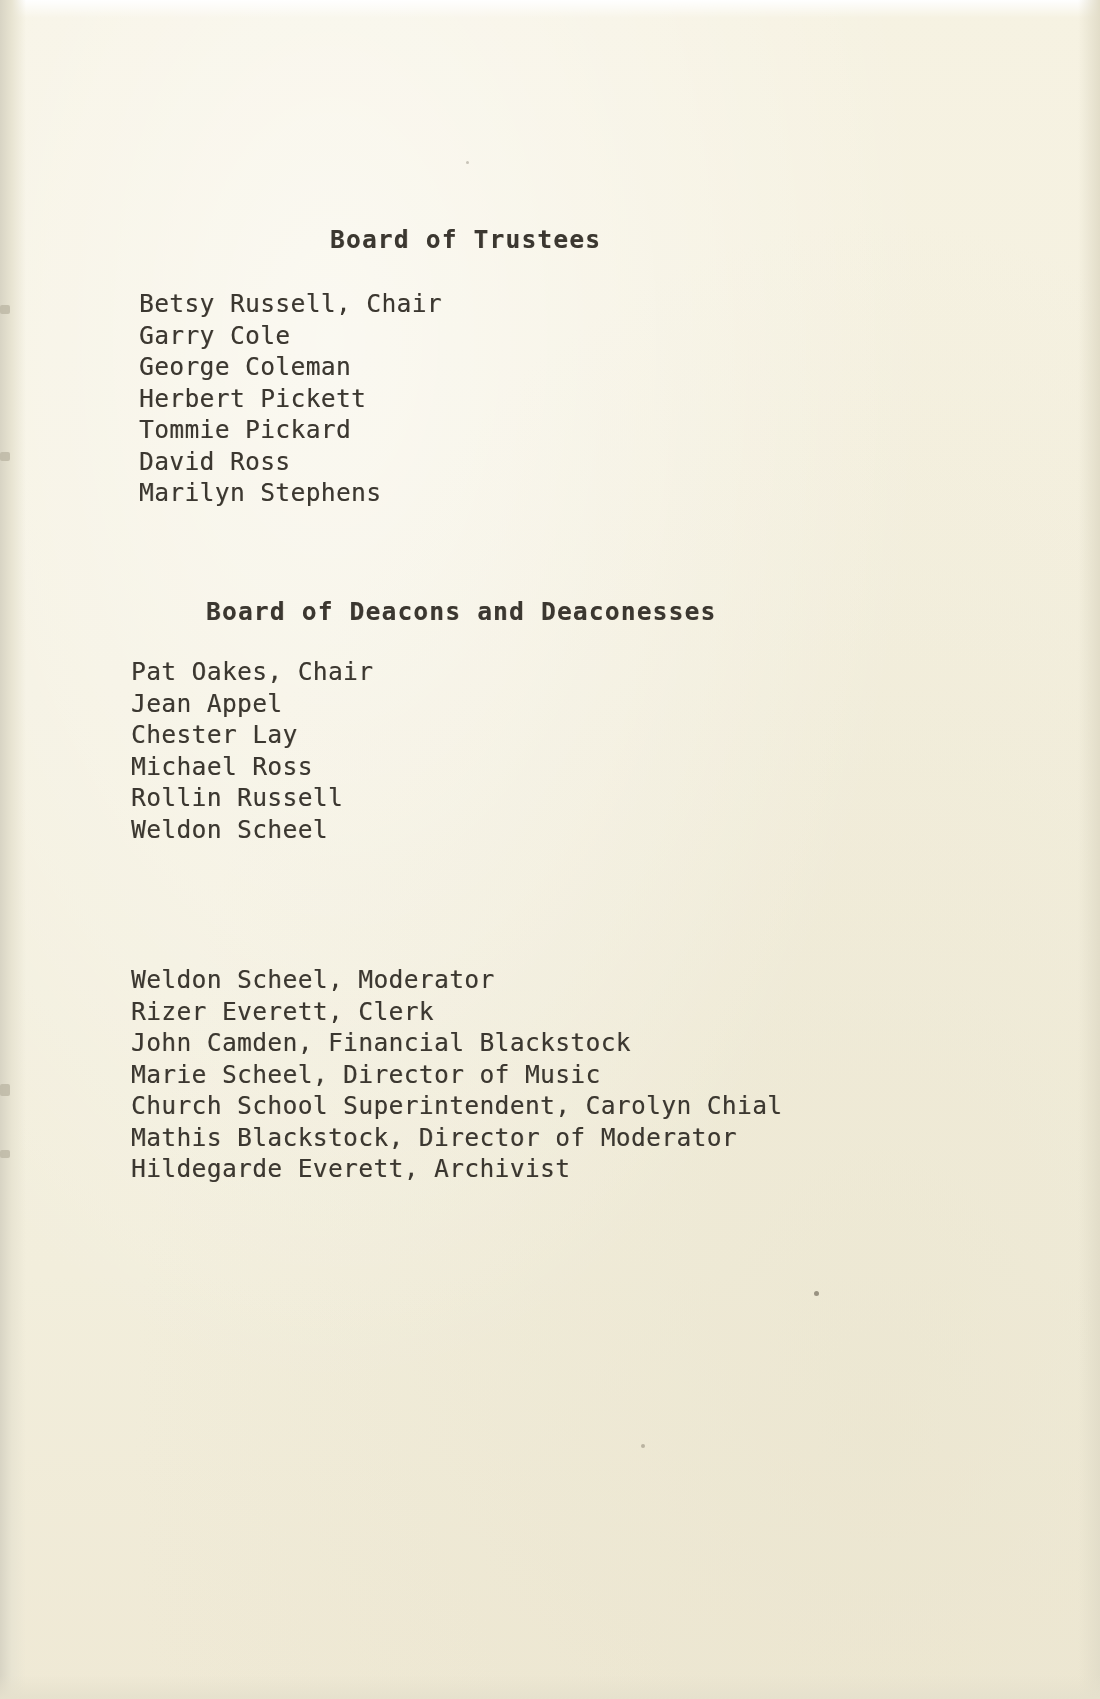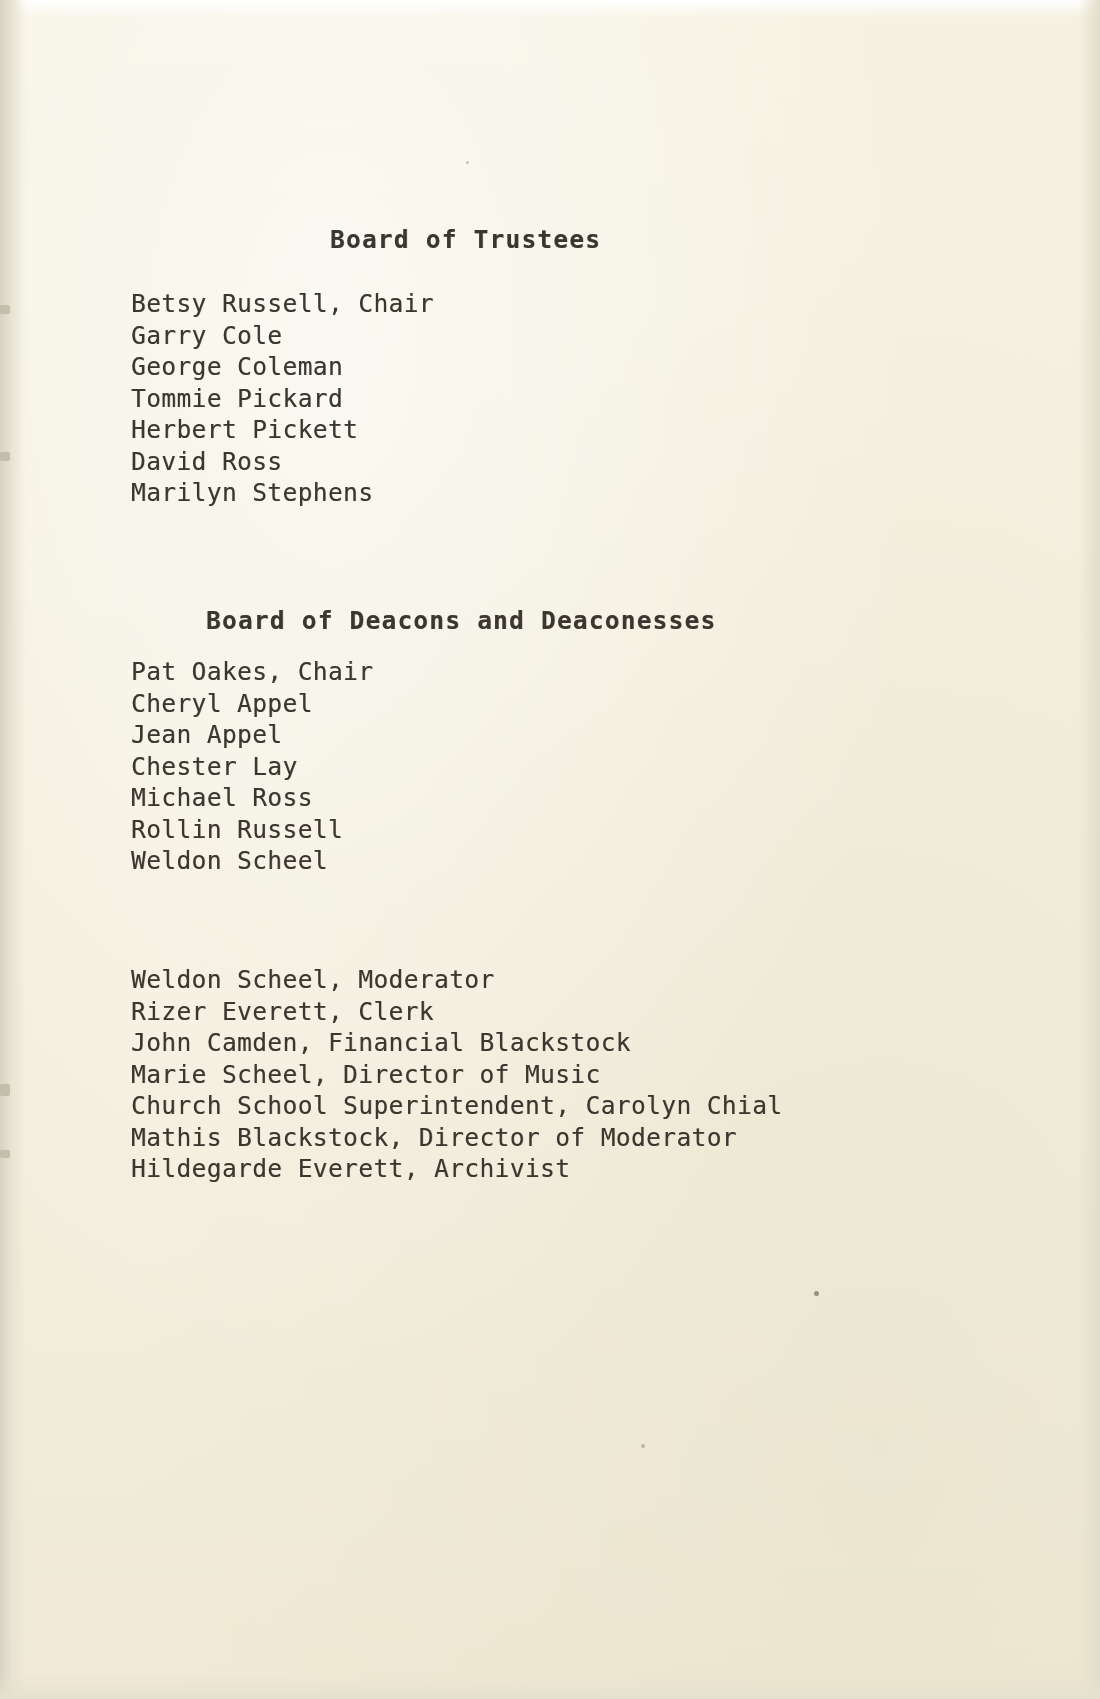--- a/index.html
+++ b/index.html
@@ -87,23 +87,23 @@
     white-space: pre;
     text-shadow: 0.4px 0.3px 0.6px rgba(70,64,54,0.45);
   }
 
   .heading {
     font-weight: bold;
     letter-spacing: 1.2px;
   }
 
   #sec-trustees-title { position: absolute; left: 330px; top: 224px; }
-  #sec-trustees-list  { position: absolute; left: 131px; top: 288px; }
+  #sec-trustees-list  { position: absolute; left: 139px; top: 288px; }
 
-  #sec-deacons-title  { position: absolute; left: 206px; top: 596px; margin-top: 9px; }
+  #sec-deacons-title  { position: absolute; left: 206px; top: 596px; }
   #sec-deacons-list   { position: absolute; left: 131px; top: 656px; }
 
   #sec-officers-list  { position: absolute; left: 131px; top: 964px; }
 
   .line { display: block; }
 </style>
 </head>
 <body>
 
 <div class="page-sheet">
@@ -123,31 +123,30 @@
 </div>
 
 <div class="text-layer">
 
   <div id="sec-trustees-title" class="typed heading">Board of Trustees</div>
 
   <div id="sec-trustees-list">
     <span class="typed line">Betsy Russell, Chair</span>
     <span class="typed line">Garry Cole</span>
     <span class="typed line">George Coleman</span>
+    <span class="typed line">Herbert Pickett</span>
     <span class="typed line">Tommie Pickard</span>
-    <span class="typed line">Herbert Pickett</span>
     <span class="typed line">David Ross</span>
     <span class="typed line">Marilyn Stephens</span>
   </div>
 
   <div id="sec-deacons-title" class="typed heading">Board of Deacons and Deaconesses</div>
 
   <div id="sec-deacons-list">
     <span class="typed line">Pat Oakes, Chair</span>
-    <span class="typed line">Cheryl Appel</span>
     <span class="typed line">Jean Appel</span>
     <span class="typed line">Chester Lay</span>
     <span class="typed line">Michael Ross</span>
     <span class="typed line">Rollin Russell</span>
     <span class="typed line">Weldon Scheel</span>
   </div>
 
   <div id="sec-officers-list">
     <span class="typed line">Weldon Scheel, Moderator</span>
     <span class="typed line">Rizer Everett, Clerk</span>

